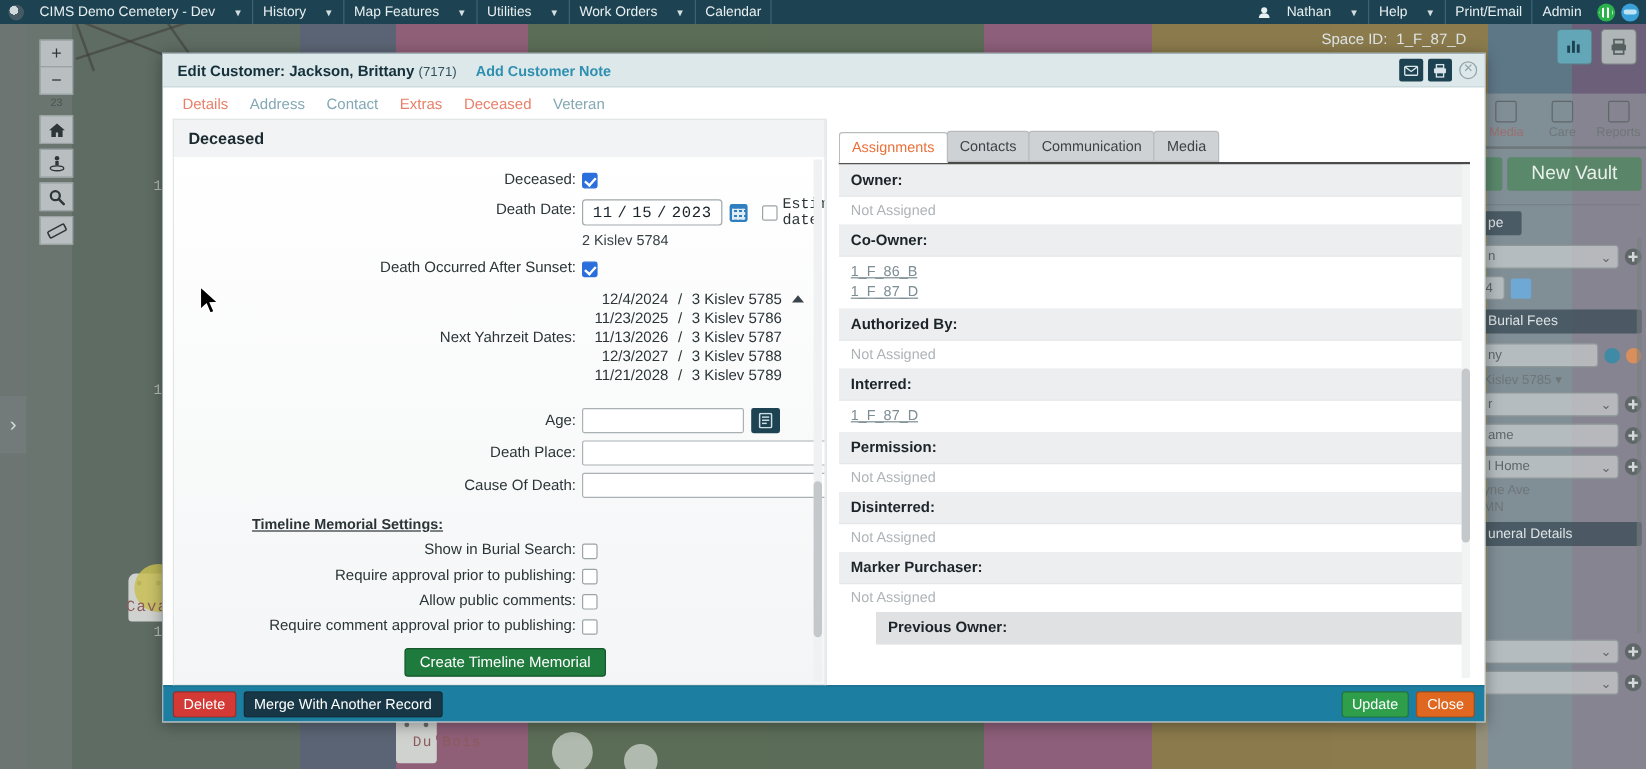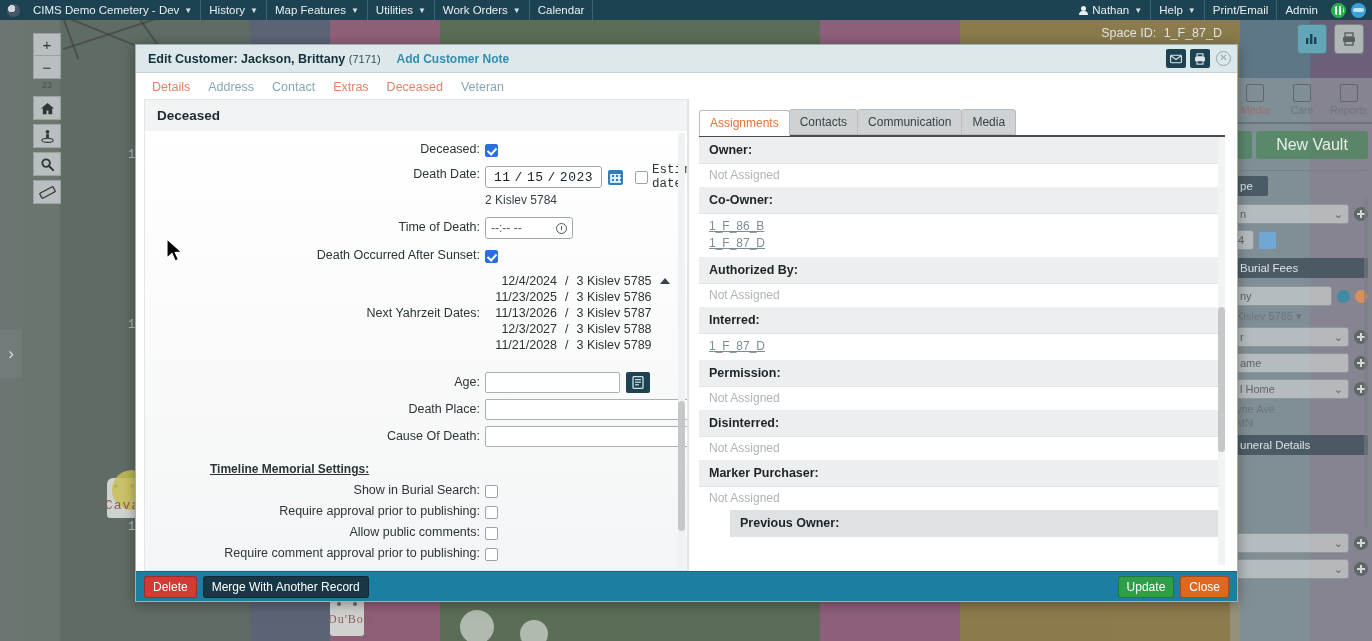--- a/index.html
+++ b/index.html
@@ -47,21 +47,21 @@
     font-size: 11.5px; color: #e8eff1;
     z-index: 40;
   }
   #topnav .logo {
     width: 13px; height: 13px; border-radius: 50%;
     background: radial-gradient(circle at 35% 35%, #cfd8dc 0 30%, #455a64 31% 100%);
     margin: 0 5px 0 7px; flex: none;
   }
   .nav-item {
     padding: 0 8px; height: 20px; display: flex; align-items: center;
-    border-right: 1px solid #3c6376; white-space: nowrap; cursor: default;
+    border-right: 1px solid #3c6376; white-space: nowrap; cursor: default; gap: 10px;
   }
   .nav-item .caret { margin-left: 5px; font-size: 8px; opacity: .9; }
   #topnav .spacer { flex: 1; }
   .nav-right { display: flex; align-items: center; }
   .nav-right .nav-item { border-right: 1px solid #3c6376; border-left: none; }
   .nav-right .nav-item:last-of-type { border-right: none; }
   .user-glyph {
     display:inline-block; width: 9px; height: 9px; margin-right: 4px;
     position: relative;
   }
@@ -403,21 +403,21 @@
   <div class="road" style="left:110px;top:40px;width:90px;height:2px;transform:rotate(55deg);"></div>
   <div class="road" style="left:38px;top:30px;width:60px;height:2px;transform:rotate(70deg);"></div>
 
   <div class="map-marker" style="left:107px;top:478px;width:34px;height:40px;"></div>
   <div class="map-marker" style="left:330px;top:596px;width:34px;height:40px;"></div>
   <div class="map-cell" style="left:112px;top:470px;width:40px;height:40px;border-radius:50%;background:#c9c055;opacity:.85;"></div>
   <div class="map-cell" style="left:460px;top:610px;width:34px;height:34px;border-radius:50%;background:#d6dbd4;opacity:.7;"></div>
   <div class="map-cell" style="left:520px;top:620px;width:28px;height:28px;border-radius:50%;background:#d6dbd4;opacity:.7;"></div>
 
   <div class="map-label" style="left:105px;top:498px;font-size:13px;">Cava</div>
-  <div class="map-label" style="left:328px;top:612px;font-size:12px;font-family:Liberation Serif, serif;">Du'Bois</div>
+  <div class="map-label" style="left:344px;top:612px;font-size:12px;">Du'Bois</div>
   <div class="map-label" style="left:128px;top:148px;font-size:12px;color:#b6bcb8;">1</div>
   <div class="map-label" style="left:128px;top:318px;font-size:12px;color:#b6bcb8;">1</div>
   <div class="map-label" style="left:128px;top:520px;font-size:12px;color:#b6bcb8;">1</div>
 </div>
 
 <div id="left-strip"></div>
 
 <div id="map-controls">
   <div class="mc-btn">+</div>
   <div class="mc-btn">−</div>
@@ -680,29 +680,20 @@
                   <span>2023</span>
                 </div>
                 <div class="cal-ic"></div>
                 <span class="cb" style="margin:0 4px 0 12px;"></span>
                 <span style="font-size:12.5px;">Estimate date</span>
               </div>
               <div class="heb" style="margin-top:2px;">2 Kislev 5784</div>
             </div>
           </div>
 
-          <div class="frow" style="margin-top:4px;">
-            <div class="flabel" style="padding-top:3px;">Time of Death:</div>
-            <div class="fctl">
-              <div class="time-box">
-                <span>--:-- --</span>
-                <span class="clock"></span>
-              </div>
-            </div>
-          </div>
 
           <div class="frow" style="margin-top:3px;">
             <div class="flabel">Death Occurred After Sunset:</div>
             <div class="fctl">
                 <span class="cb on"></span>
               </div>
           </div>
 
           <div style="margin-top:7px;">
             <div class="frow" style="padding:1px 0;">

